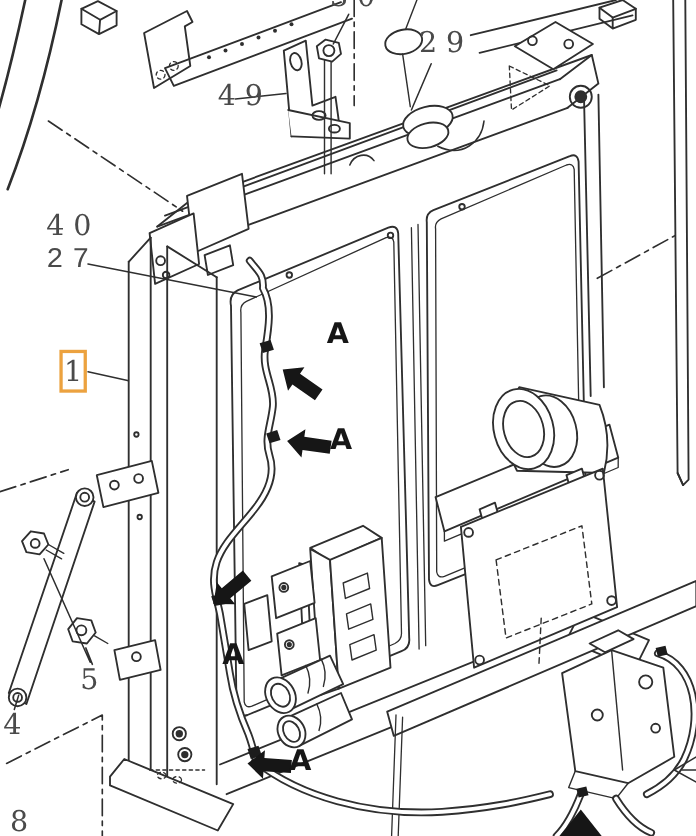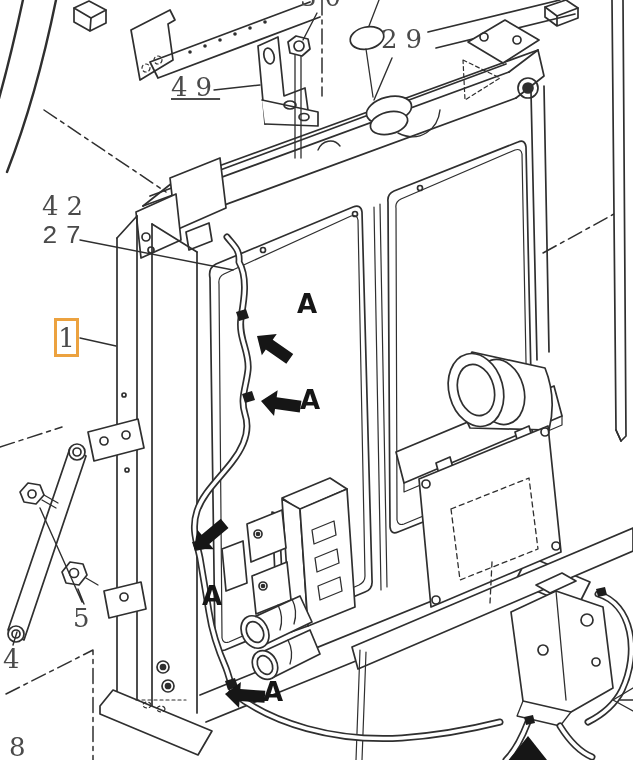--- a/index.html
+++ b/index.html
@@ -321,22 +321,22 @@
         <polygon points="528,736 509,760 547,760"></polygon>
       </g>
       <g stroke-width="1.4">
         <path d="M633,688 L613,700 L633,711 M620,700 L633,700"></path>
       </g>
     </g>
   </svg>
 
   <div class="part-label" style="left:300px; top:-16px;">30</div>
   <div class="part-label" style="left:381px; top:26px;text-align:right;">29</div>
-  <div class="part-label" style="left:171px; top:74px;text-decoration:underline;">49</div>
-  <div class="part-label" style="left:42px;  top:193px;">42</div>
+  <div class="part-label" style="left:198px; top:74px;">49</div>
+  <div class="part-label" style="left:42px;  top:193px;">40</div>
   <div class="part-label" style="left:42px;  top:223px;font-family:Liberation Mono, monospace;">27</div>
   <div class="part-label" style="left:73px;  top:605px;">5</div>
   <div class="part-label" style="left:3px;   top:646px;">4</div>
   <div class="part-label" style="left:9px;   top:734px;">8</div>
 
   <div class="highlight-box">
     <span>1</span>
   </div>
 
   <div class="view-marker" style="left:297px; top:291px;">A</div>

